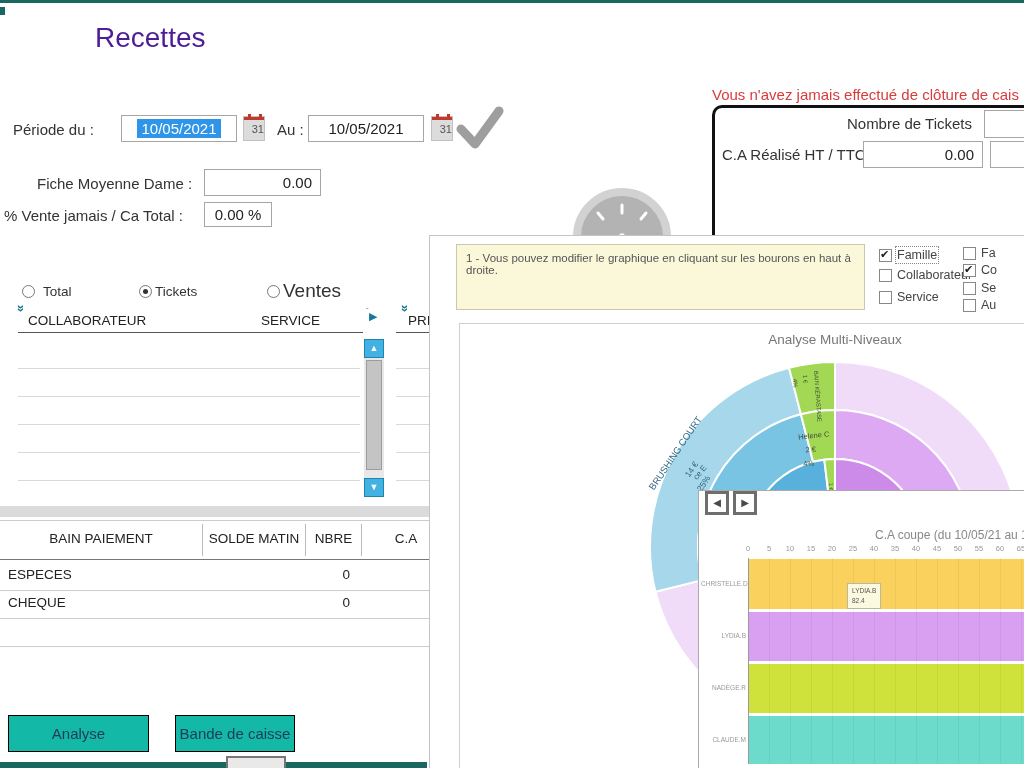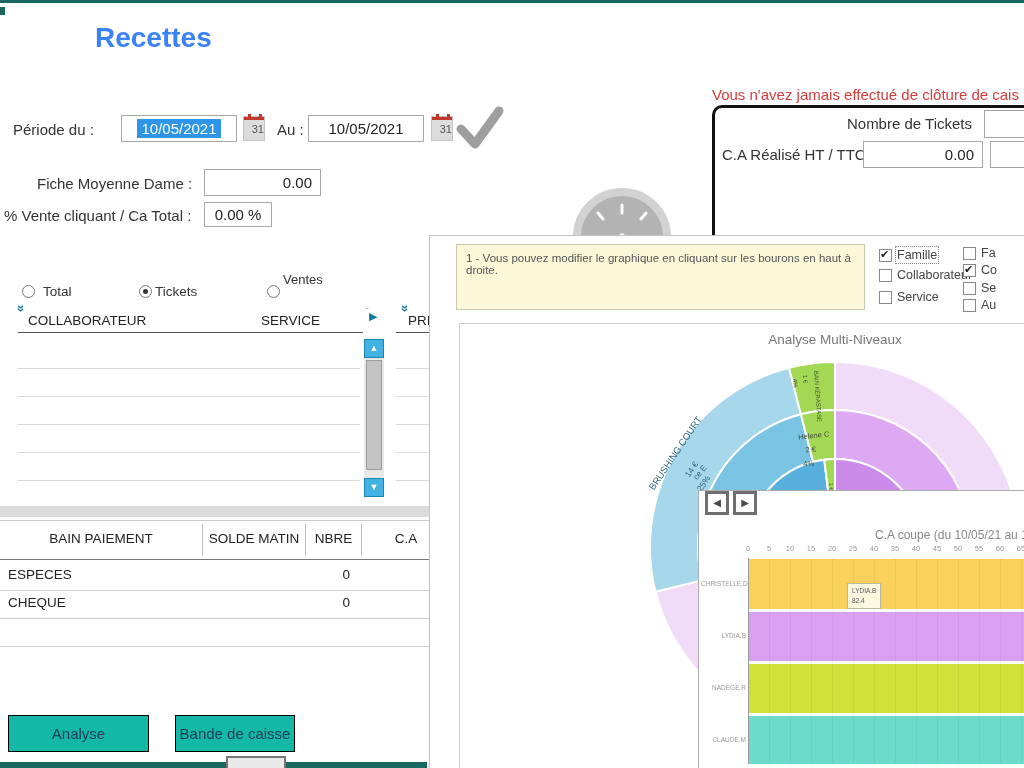--- a/index.html
+++ b/index.html
@@ -54,21 +54,21 @@
   svg text{font-family:"Liberation Sans",sans-serif}
 </style>
 </head>
 <body>
 
 <div class="abs teal" style="left:0;top:0;width:1024px;height:3px"></div>
 <div class="abs teal" style="left:0;top:7px;width:5px;height:8px"></div>
 <div class="abs teal" style="left:0;top:762px;width:427px;height:6px"></div>
 <div class="abs" style="left:226px;top:756px;width:60px;height:12px;background:#e9e9e9;border:2px solid #777;border-bottom:none;box-sizing:border-box;z-index:5"></div>
 
-<div class="abs" style="left:95px;top:22px;font-size:28px;font-weight:bold;color:#3b82f6">Recettes</div>
+<div class="abs" style="left:95px;top:22px;font-size:28px;font-weight:normal;color:#4c1d95">Recettes</div>
 
 <span class="abs lbl" style="left:13px;top:121px">Période du :</span>
 <div class="abs inputbox" style="left:121px;top:115px;width:116px;height:27px;text-align:center;line-height:25px">
   <span style="background:#2e95e8;color:#fff;padding:1px 4px">10/05/2021</span>
 </div>
 <div class="cal" style="left:243px;top:116px">
   <span class="nub" style="left:4px"></span>
     <span class="nub" style="left:15px"></span>
   <span class="bar"></span>
     <span class="d31">31</span>
@@ -80,29 +80,29 @@
     <span class="nub" style="left:15px"></span>
   <span class="bar"></span>
     <span class="d31">31</span>
 </div>
 <svg class="abs" style="left:455px;top:103px" width="50" height="48">
   <polyline points="6,26 20,41 44,8" fill="none" stroke="#9e9e9e" stroke-width="9" stroke-linecap="round" stroke-linejoin="round"></polyline>
 </svg>
 
 <span class="abs lbl" style="left:37px;top:175px">Fiche Moyenne Dame :</span>
 <div class="abs inputbox num" style="left:204px;top:169px;width:117px;height:27px;line-height:25px">0.00</div>
-<span class="abs lbl" style="left:4px;top:207px">% Vente cliquant / Ca Total :</span>
+<span class="abs lbl" style="left:4px;top:207px">% Vente jamais / Ca Total :</span>
 <div class="abs inputbox" style="left:204px;top:202px;width:68px;height:25px;line-height:23px;text-align:center">0.00 %</div>
 
 <span class="rd" style="left:22px;top:285px"></span>
 <span class="abs lbl" style="left:43px;top:284px;font-size:13.5px">Total</span>
 <span class="rd on" style="left:139px;top:285px"></span>
 <span class="abs lbl" style="left:155px;top:284px;font-size:13.5px">Tickets</span>
 <span class="rd" style="left:267px;top:285px"></span>
-<span class="abs lbl" style="left:283px;top:272px;font-size:13px">Ventes</span>
+<span class="abs lbl" style="left:283px;top:280px;font-size:19px">Ventes</span>
 
 <span class="abs chev" style="left:16px;top:301px">«</span>
 <span class="abs th" style="left:28px;top:313px">COLLABORATEUR</span>
 <span class="abs th" style="left:261px;top:313px">SERVICE</span>
 <span class="abs" style="left:366px;top:306px;font-size:8px;color:#444">ˉ</span>
 <span class="abs" style="left:369px;top:310px;font-size:11px;color:#1779a0">▶</span>
 <span class="abs chev" style="left:400px;top:301px">«</span>
 <span class="abs th" style="left:408px;top:313px">PRI</span>
 
 <div class="line" style="left:18px;top:332px;width:345px;background:#555"></div>

